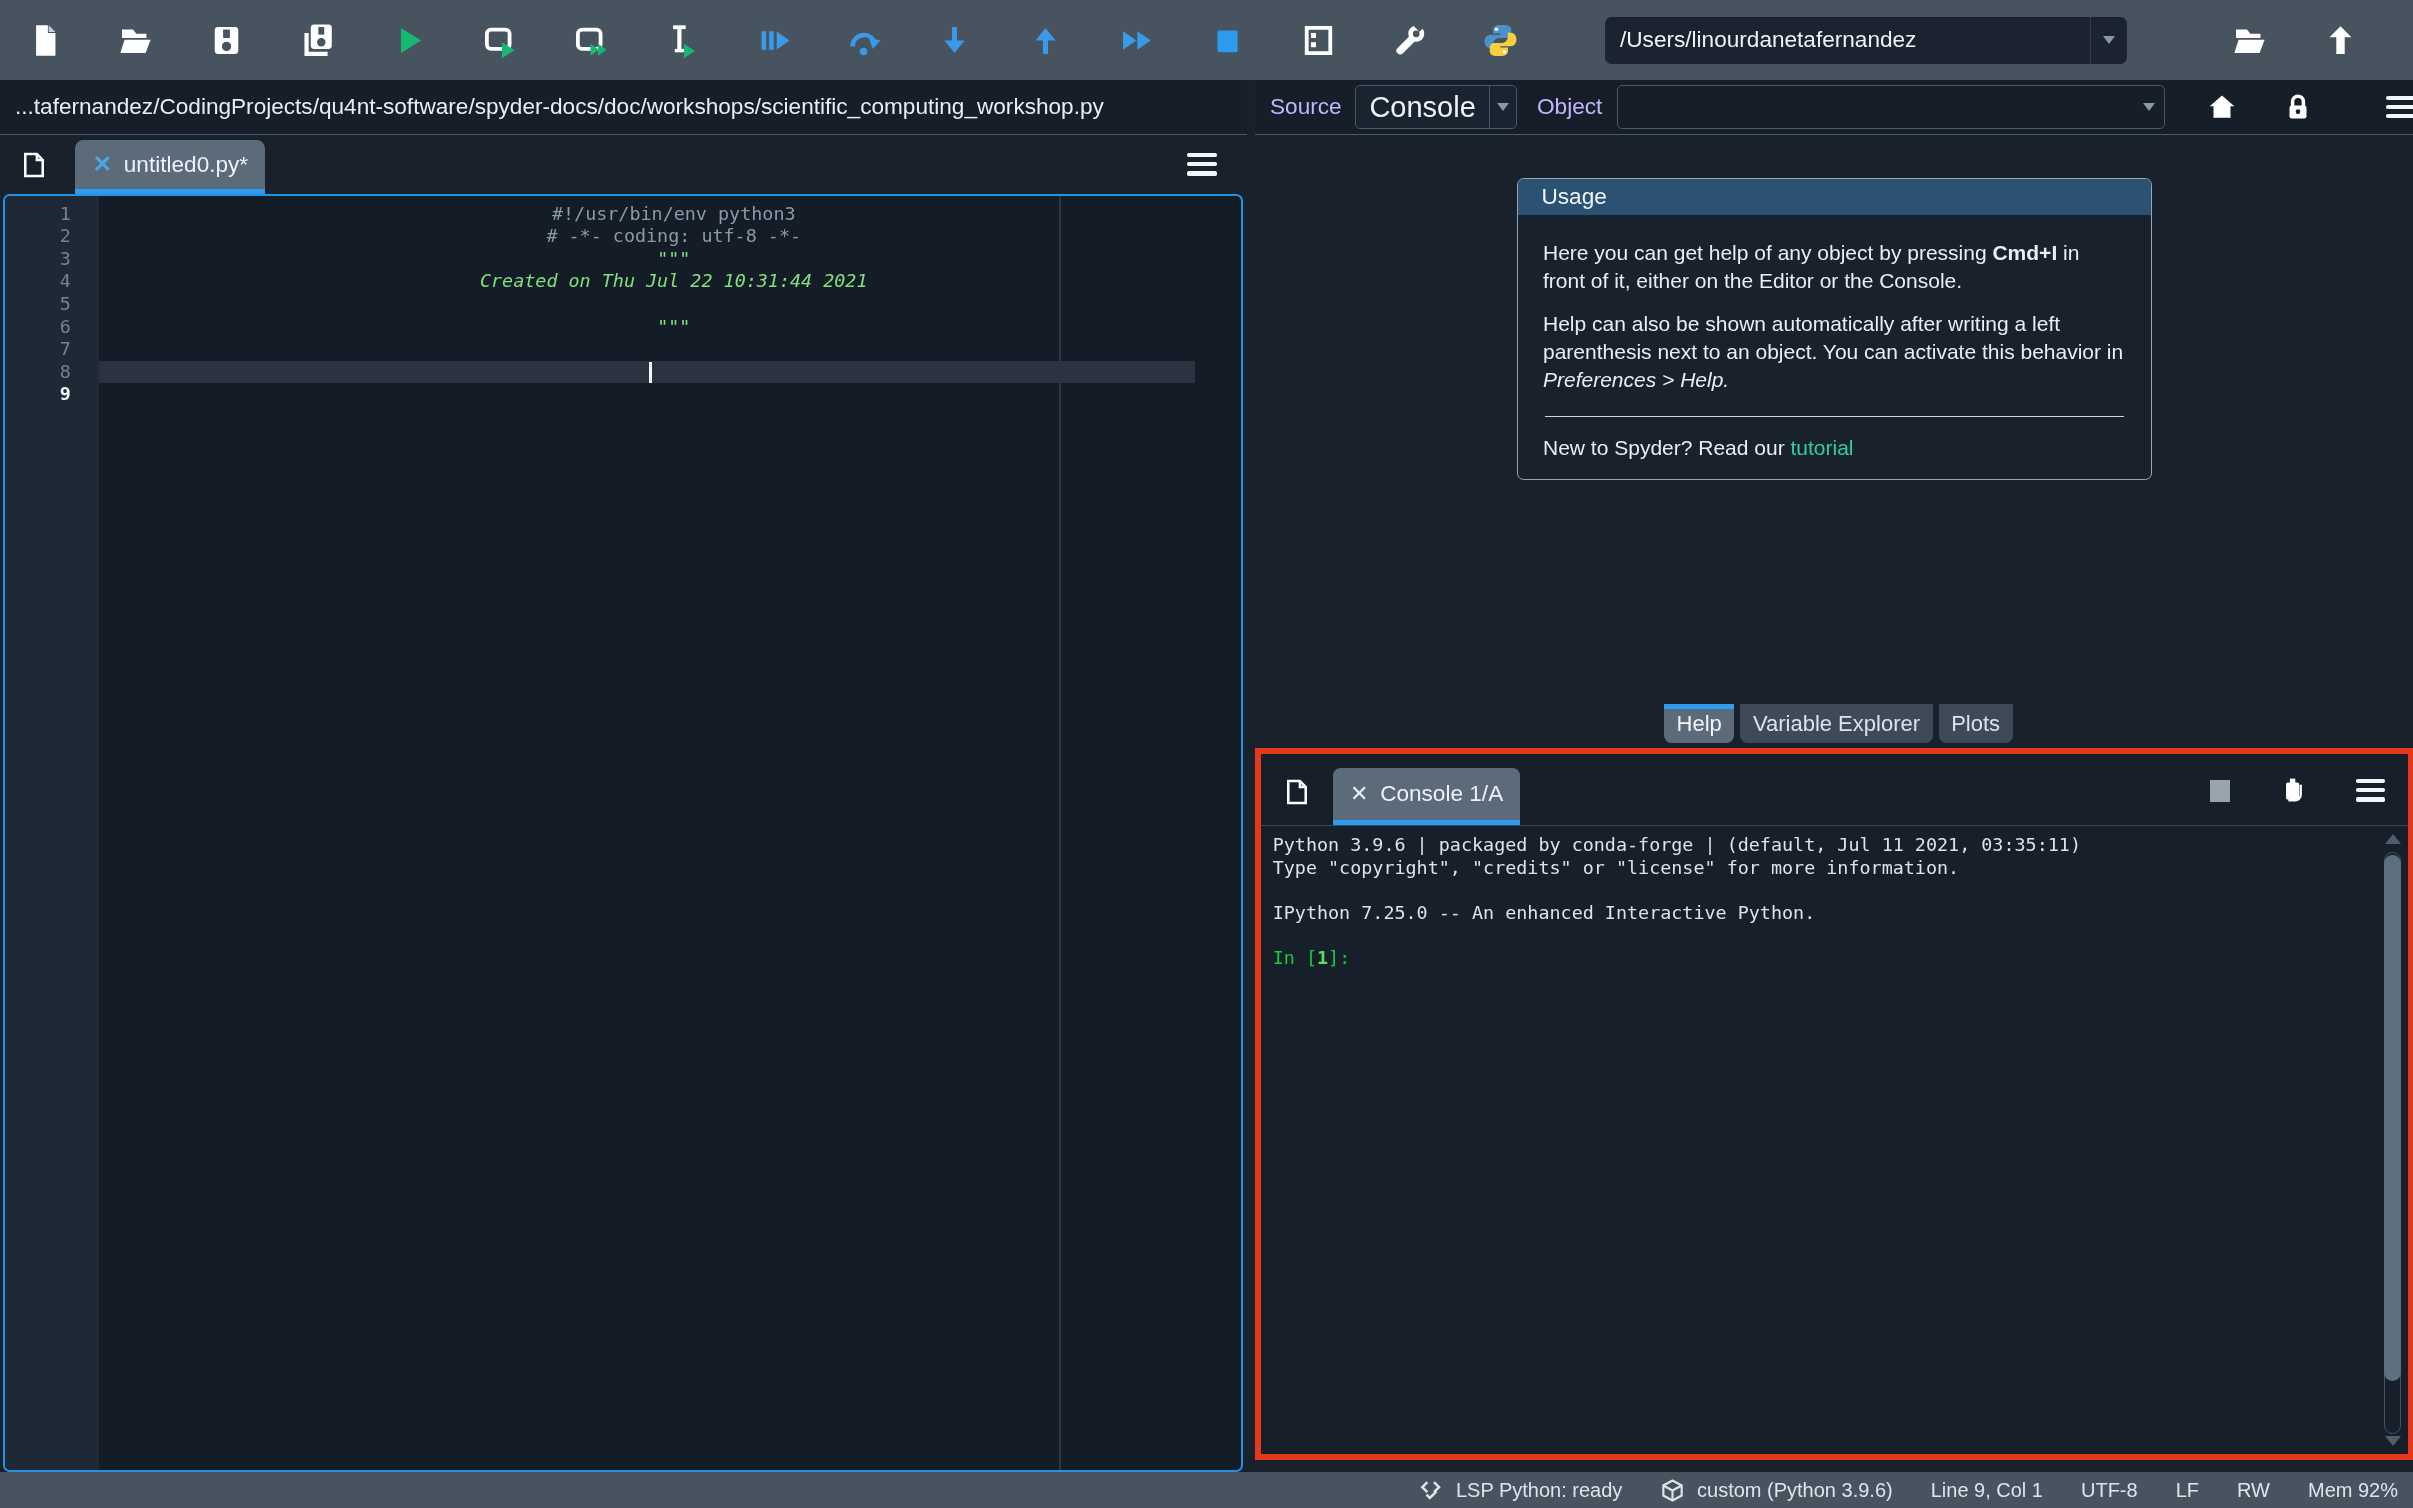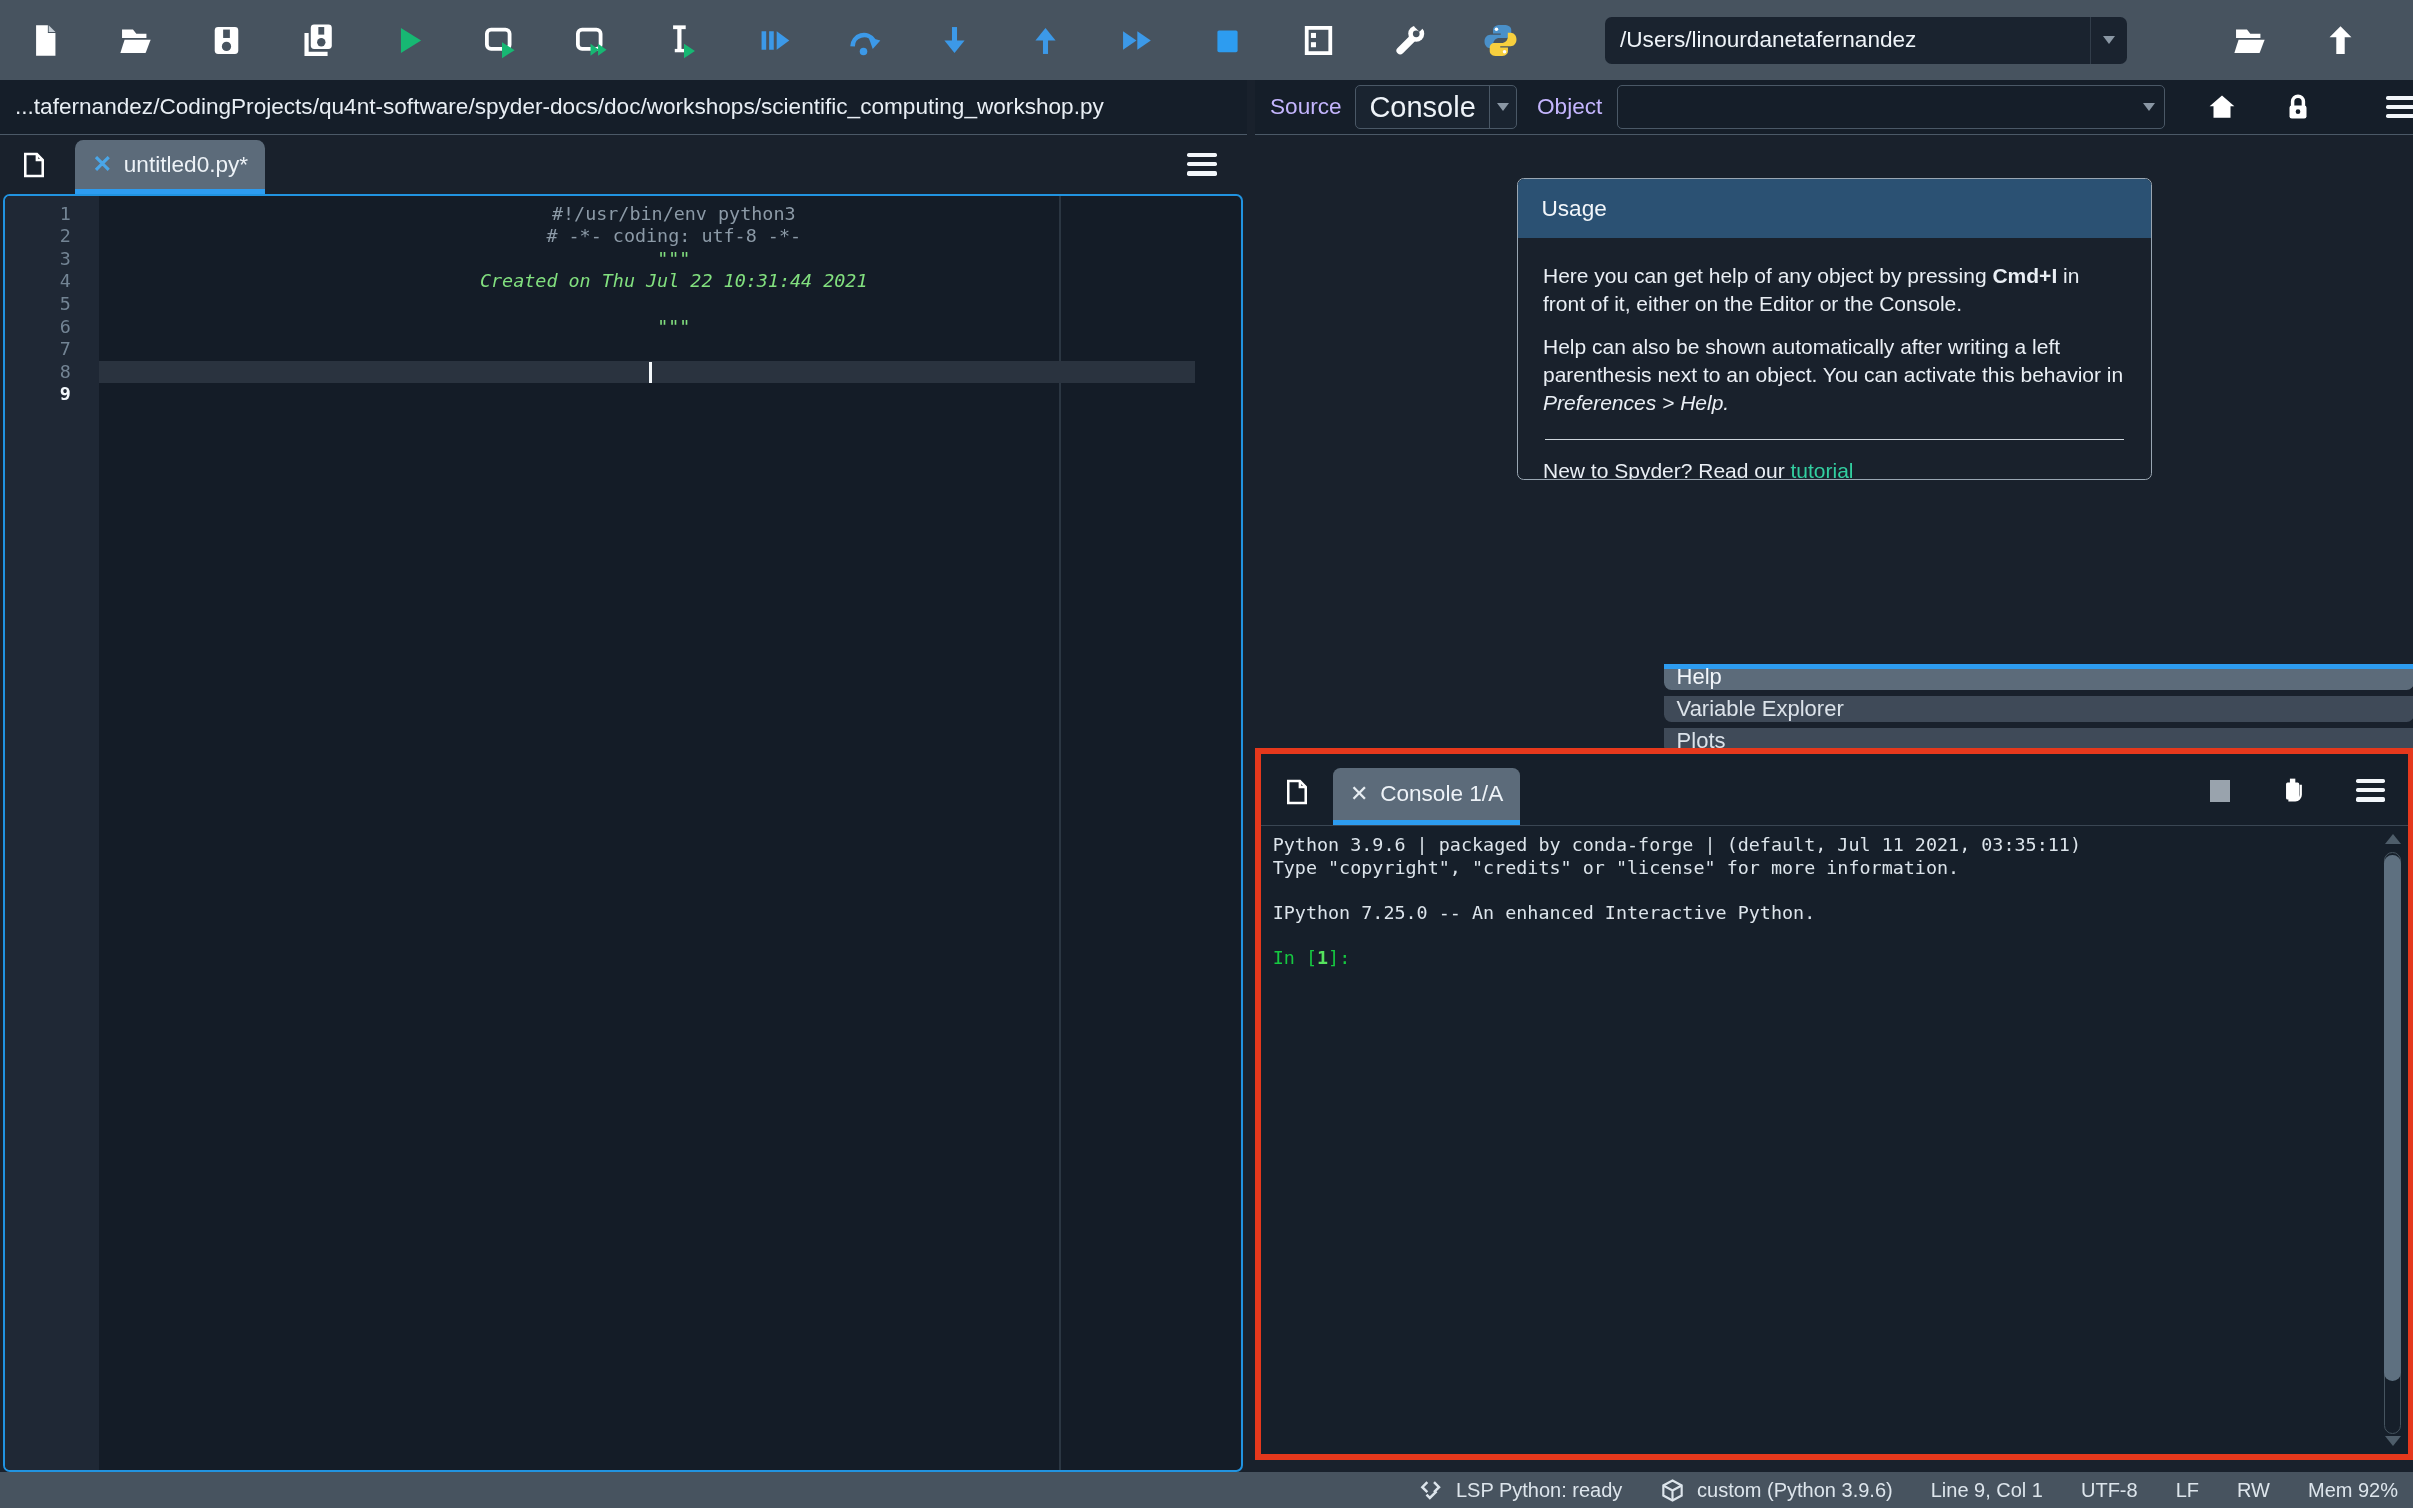--- a/index.html
+++ b/index.html
@@ -90,29 +90,29 @@
   .hicon svg { width:34px; height:34px; }
   .ml48{margin-left:40px;} .ml50{margin-left:42px;} .ml85{margin-left:71px;}
   .burger2 { width:28.5px; display:flex; flex-direction:column; gap:5px; }
   .burger2 i { display:block; height:4.2px; background:#f2f6fa; border-radius:1.7px; }
   
   .help-area { position:absolute; left:1255px; top:135px; width:1159px; height:572px; background:#19212c; }
   .usage-card {
     position:absolute; left:262px; top:43px; width:635px; height:302px;
     border:1.7px solid #99a6b2; border-radius:6.7px; overflow:hidden; background:#19212c;
   }
-  .usage-head { height:59px; background:#2b5173; display:flex; align-items:center; padding-left:23.5px; font-size:22.6px; color:#f2f6fa; }
+  .usage-head { height:36px; background:#2b5173; display:flex; align-items:center; padding-left:23.5px; font-size:22.6px; color:#f2f6fa; }
   .usage-body { padding:23.5px 25px 0 25px; font-size:21px; line-height:28px; color:#e9eef4; }
   .usage-body b { font-weight:bold; }
   .usage-body em { font-style:italic; }
   .usage-hr { border:none; border-top:1.7px solid #cdd5dc; margin:22px 1.7px 17px 1.7px; }
   .usage-foot { text-align:left; font-size:21px; color:#e9eef4; }
   .link-green { color:#32cfa0; }
   
-  .south-tabs { position:absolute; left:1255px; top:664px; width:1159px; height:42px; display:flex; gap:5.9px; padding-left:409px;flex-direction:column; }
+  .south-tabs { position:absolute; left:1255px; top:704px; width:1159px; height:42px; display:flex; gap:5.9px; padding-left:409px; }
   .stab {
     height:39px; background:#3f4a58; color:#dce3ea; font-size:22px;
     display:flex; align-items:center; padding:0 12.6px; border-radius:0 0 7.5px 7.5px;
   }
   .stab.active { background:#5c6b7a; box-shadow:inset 0 5px 0 #2d9cf0; color:#f2f6fa; }
   
   .console {
     position:absolute; left:1255px; top:748px; width:1159px; height:712px;
     border:6.7px solid #e5381c; background:#161f2a;
   }

